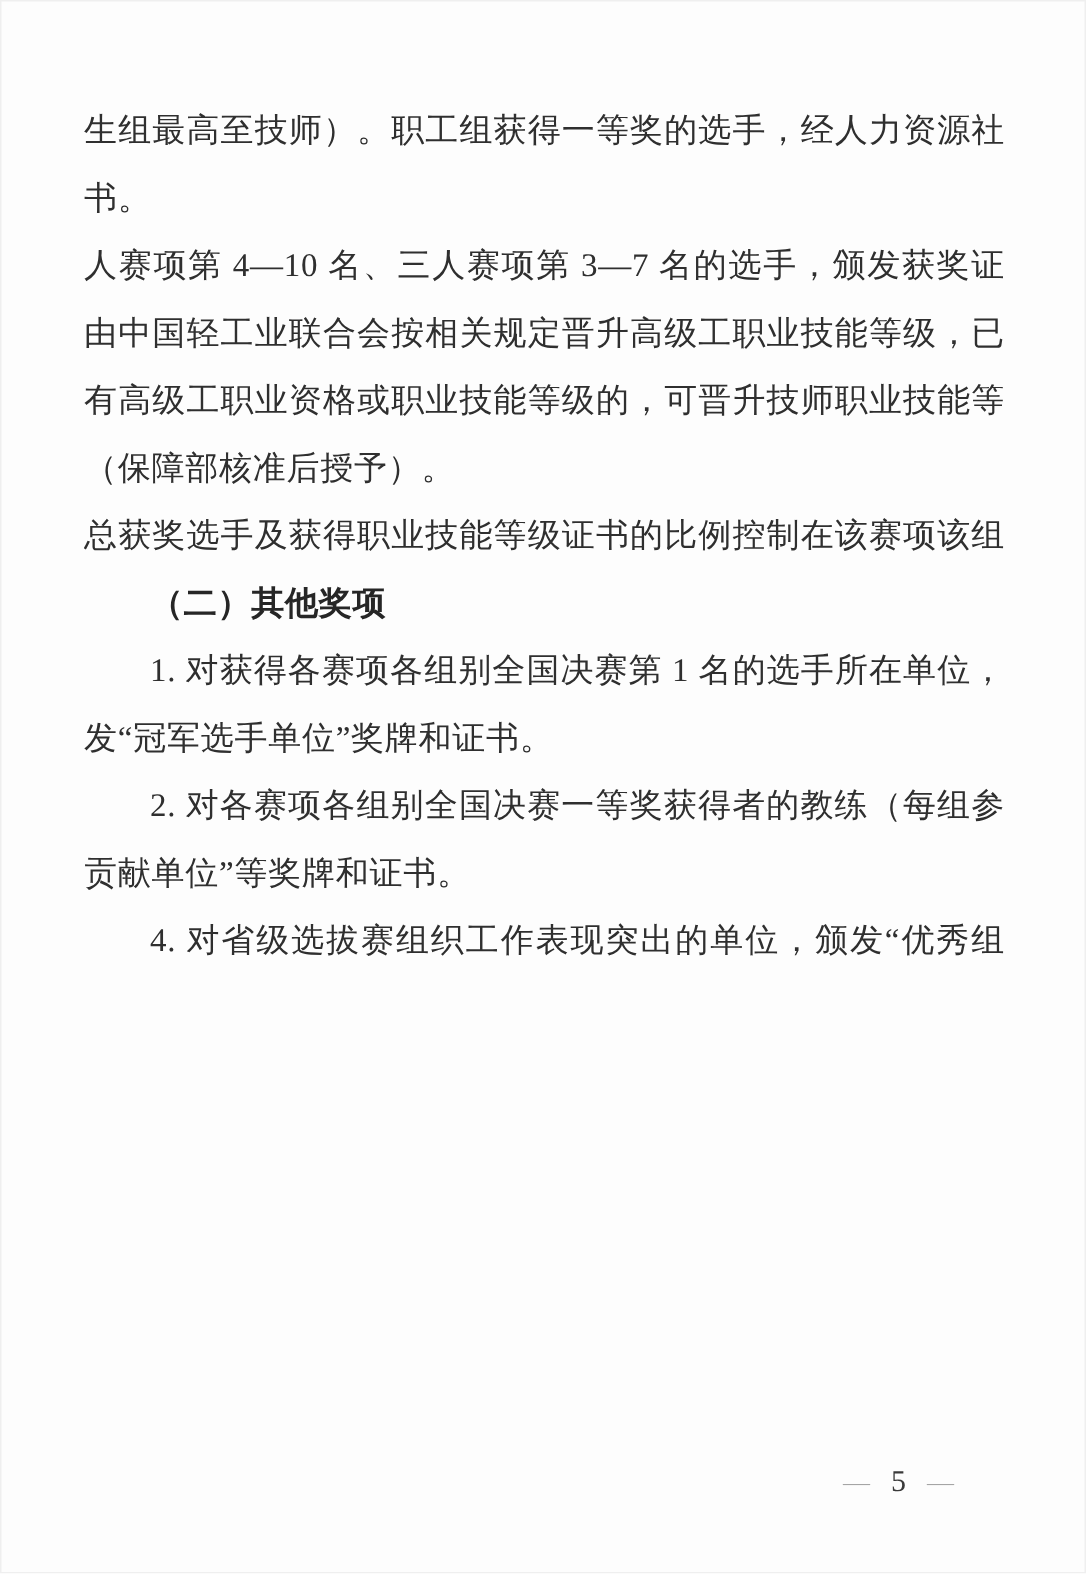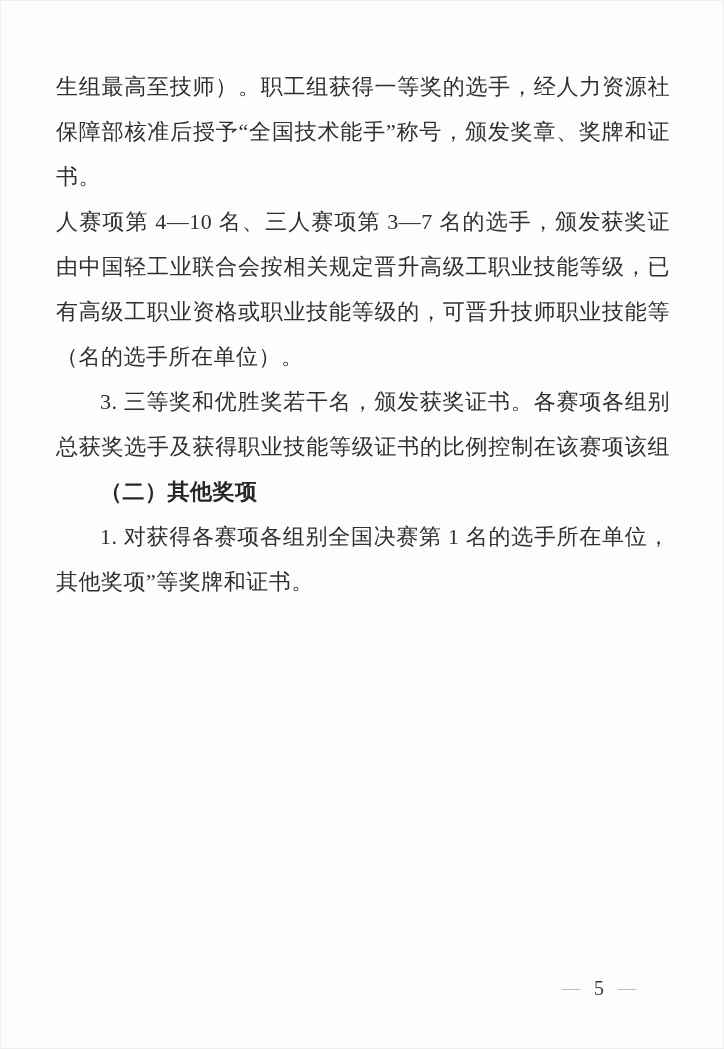--- a/index.html
+++ b/index.html
@@ -69,30 +69,31 @@
     margin: 0 14px;
   }
 </style>
 </head>
 <body>
 
 <div class="scan-page">
   <main class="doc-body">
 
   <div class="line justify">生组最高至技师）。职工组获得一等奖的选手，经人力资源社会</div>
-      <div class="line justify">保障部核准后授予“全国技术能手”称号，颁发奖章、奖牌和证</div>
       <div class="line">书。</div>
       <div class="line justify">人赛项第 4—10 名、三人赛项第 3—7 名的选手，颁发获奖证书，</div>
       <div class="line justify">由中国轻工业联合会按相关规定晋升高级工职业技能等级，已具</div>
       <div class="line justify">有高级工职业资格或职业技能等级的，可晋升技师职业技能等级</div>
-      <div class="line">（名的选手所在单位）。</div>
-      <div class="line indent justify">3. 三等奖和优胜奖若干名，颁发获奖证书。各赛项各组别</div>
+      <div class="line">（保障部核准后授予）。</div>
       <div class="line justify">总获奖选手及获得职业技能等级证书的比例控制在该赛项该组别</div>
       <div class="line indent heading">（二）其他奖项</div>
       <div class="line indent justify">1. 对获得各赛项各组别全国决赛第 1 名的选手所在单位，颁</div>
-      <div class="line">其他奖项”等奖牌和证书。</div>
+      <div class="line">发“冠军选手单位”奖牌和证书。</div>
+      <div class="line indent justify">2. 对各赛项各组别全国决赛一等奖获得者的教练（每组参</div>
+      <div class="line">贡献单位”等奖牌和证书。</div>
+      <div class="line indent justify">4. 对省级选拔赛组织工作表现突出的单位，颁发“优秀组</div>
     </main>
   <footer class="page-footer">
     <span class="pn-dash">—</span>
     <span class="pn-num">5</span>
     <span class="pn-dash">—</span>
   </footer>
 </div>
 
 </body></html>

